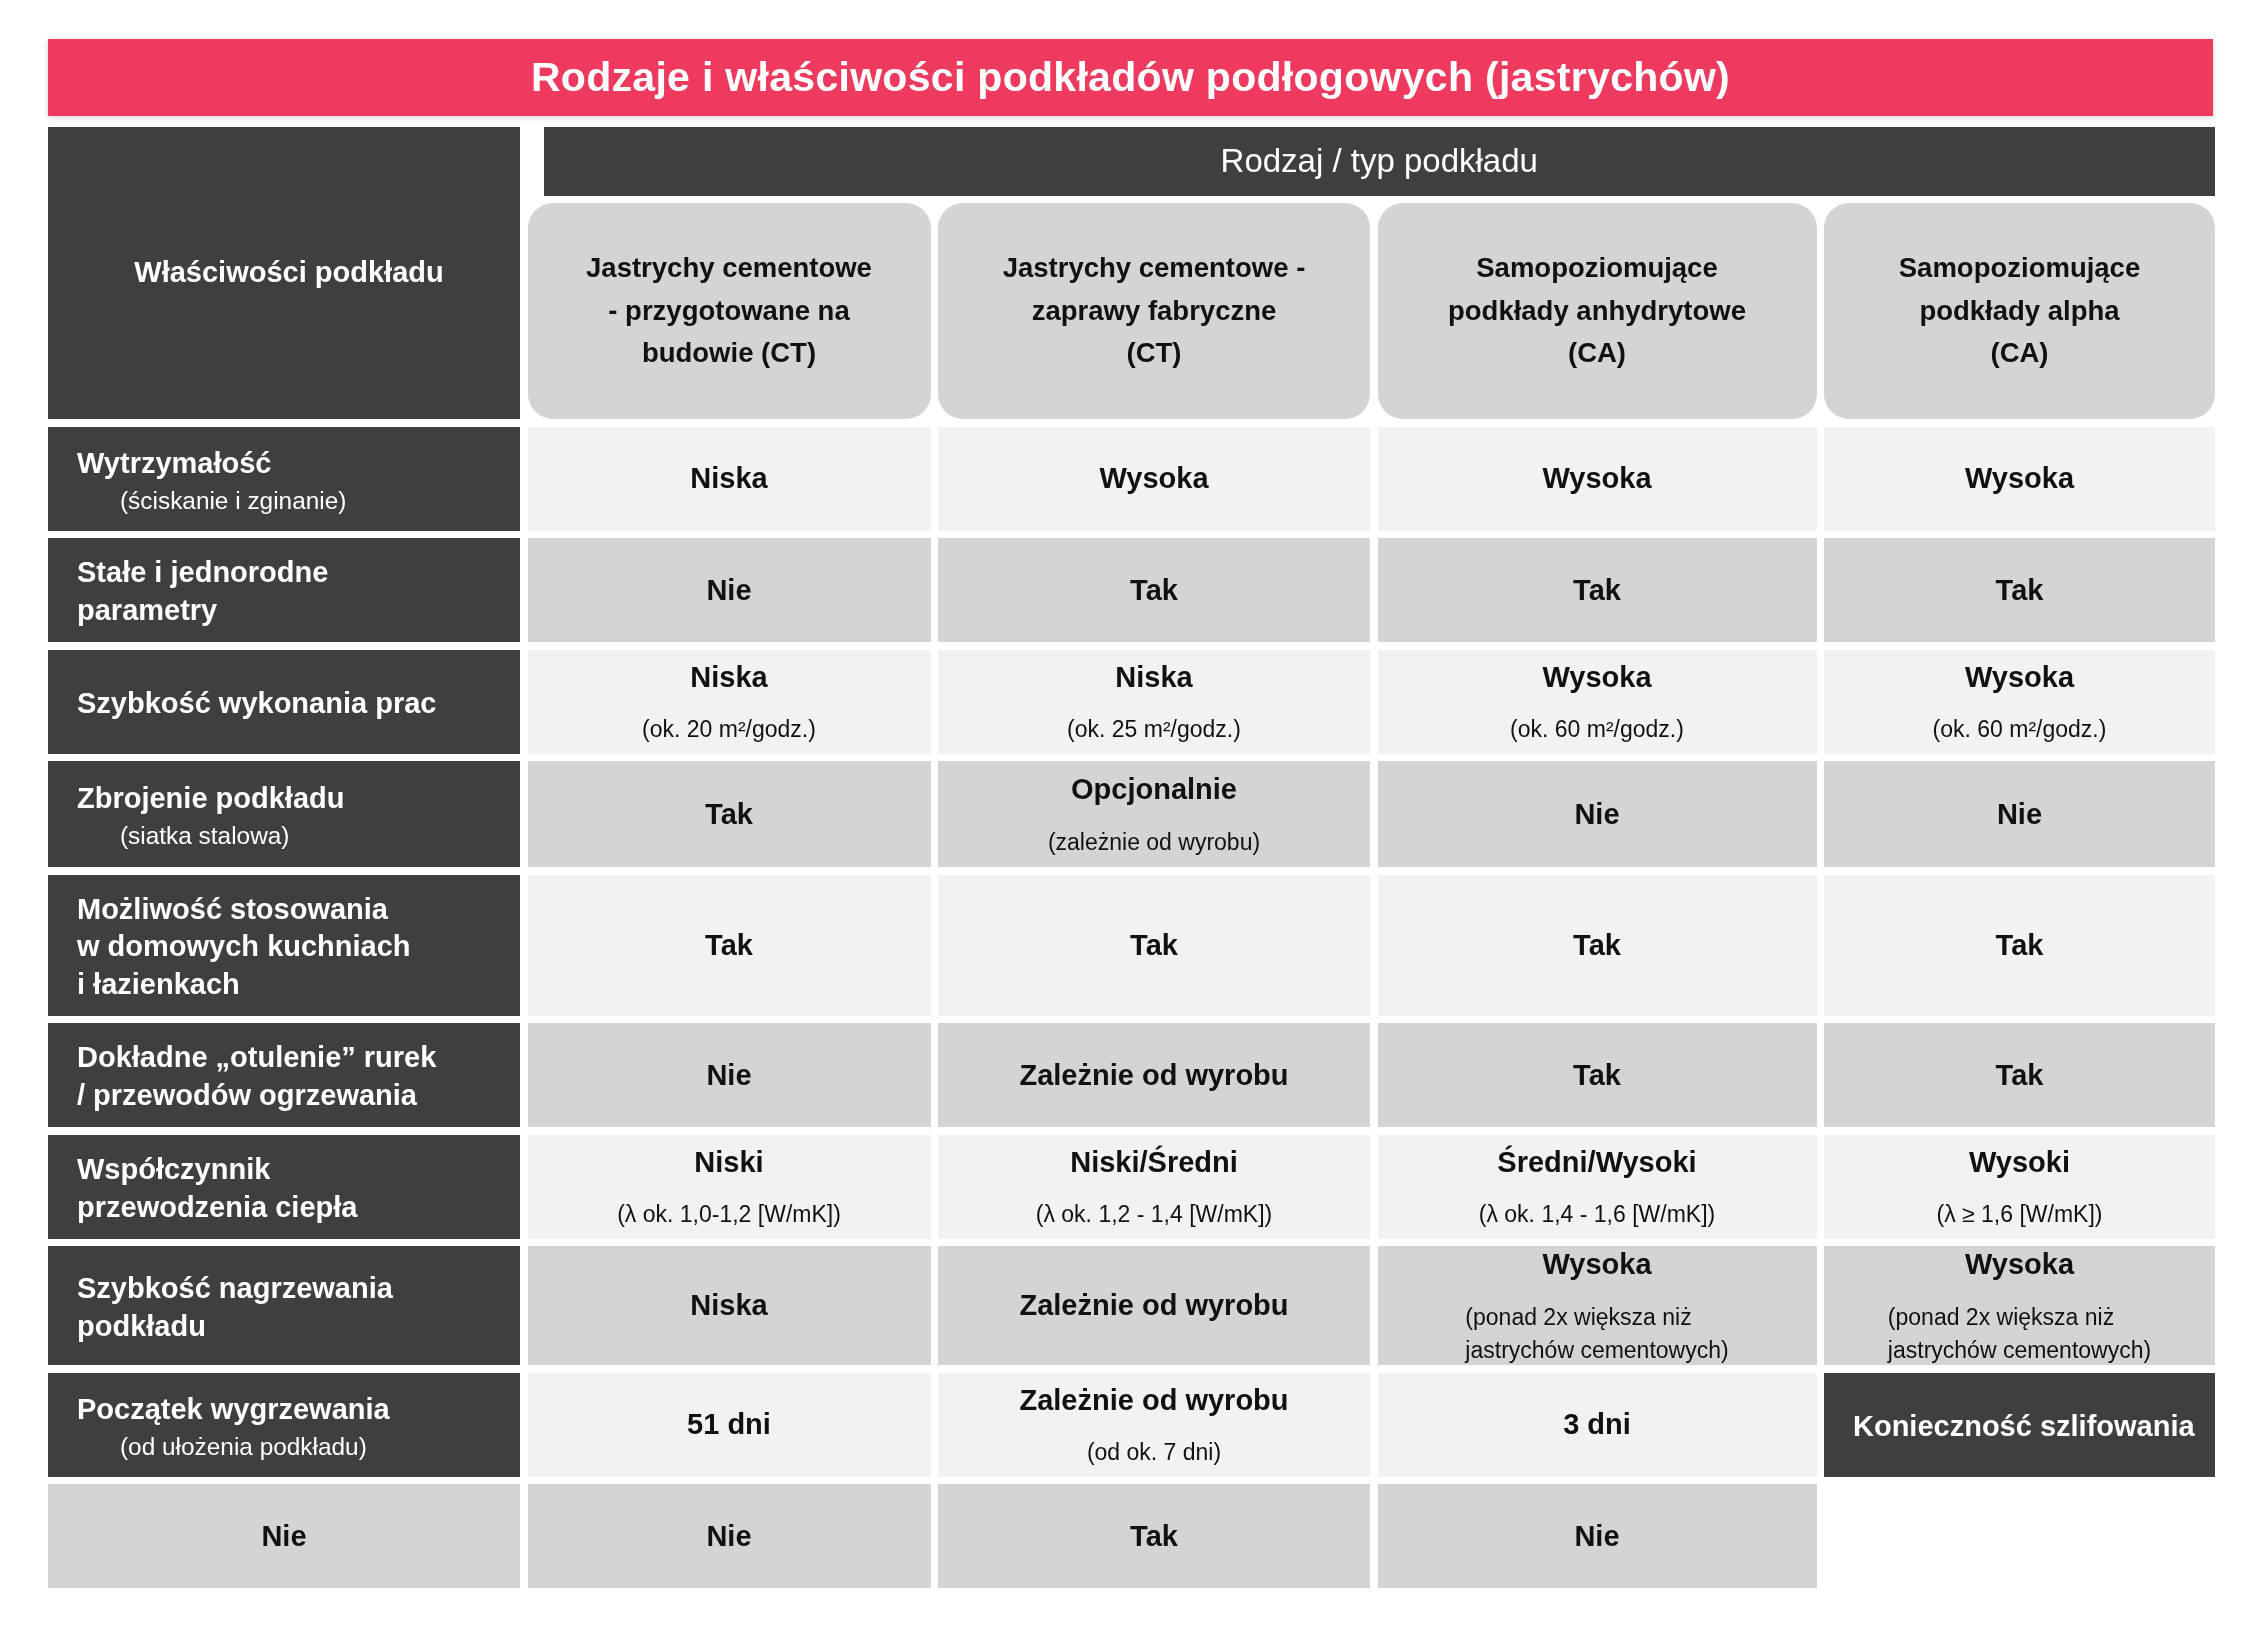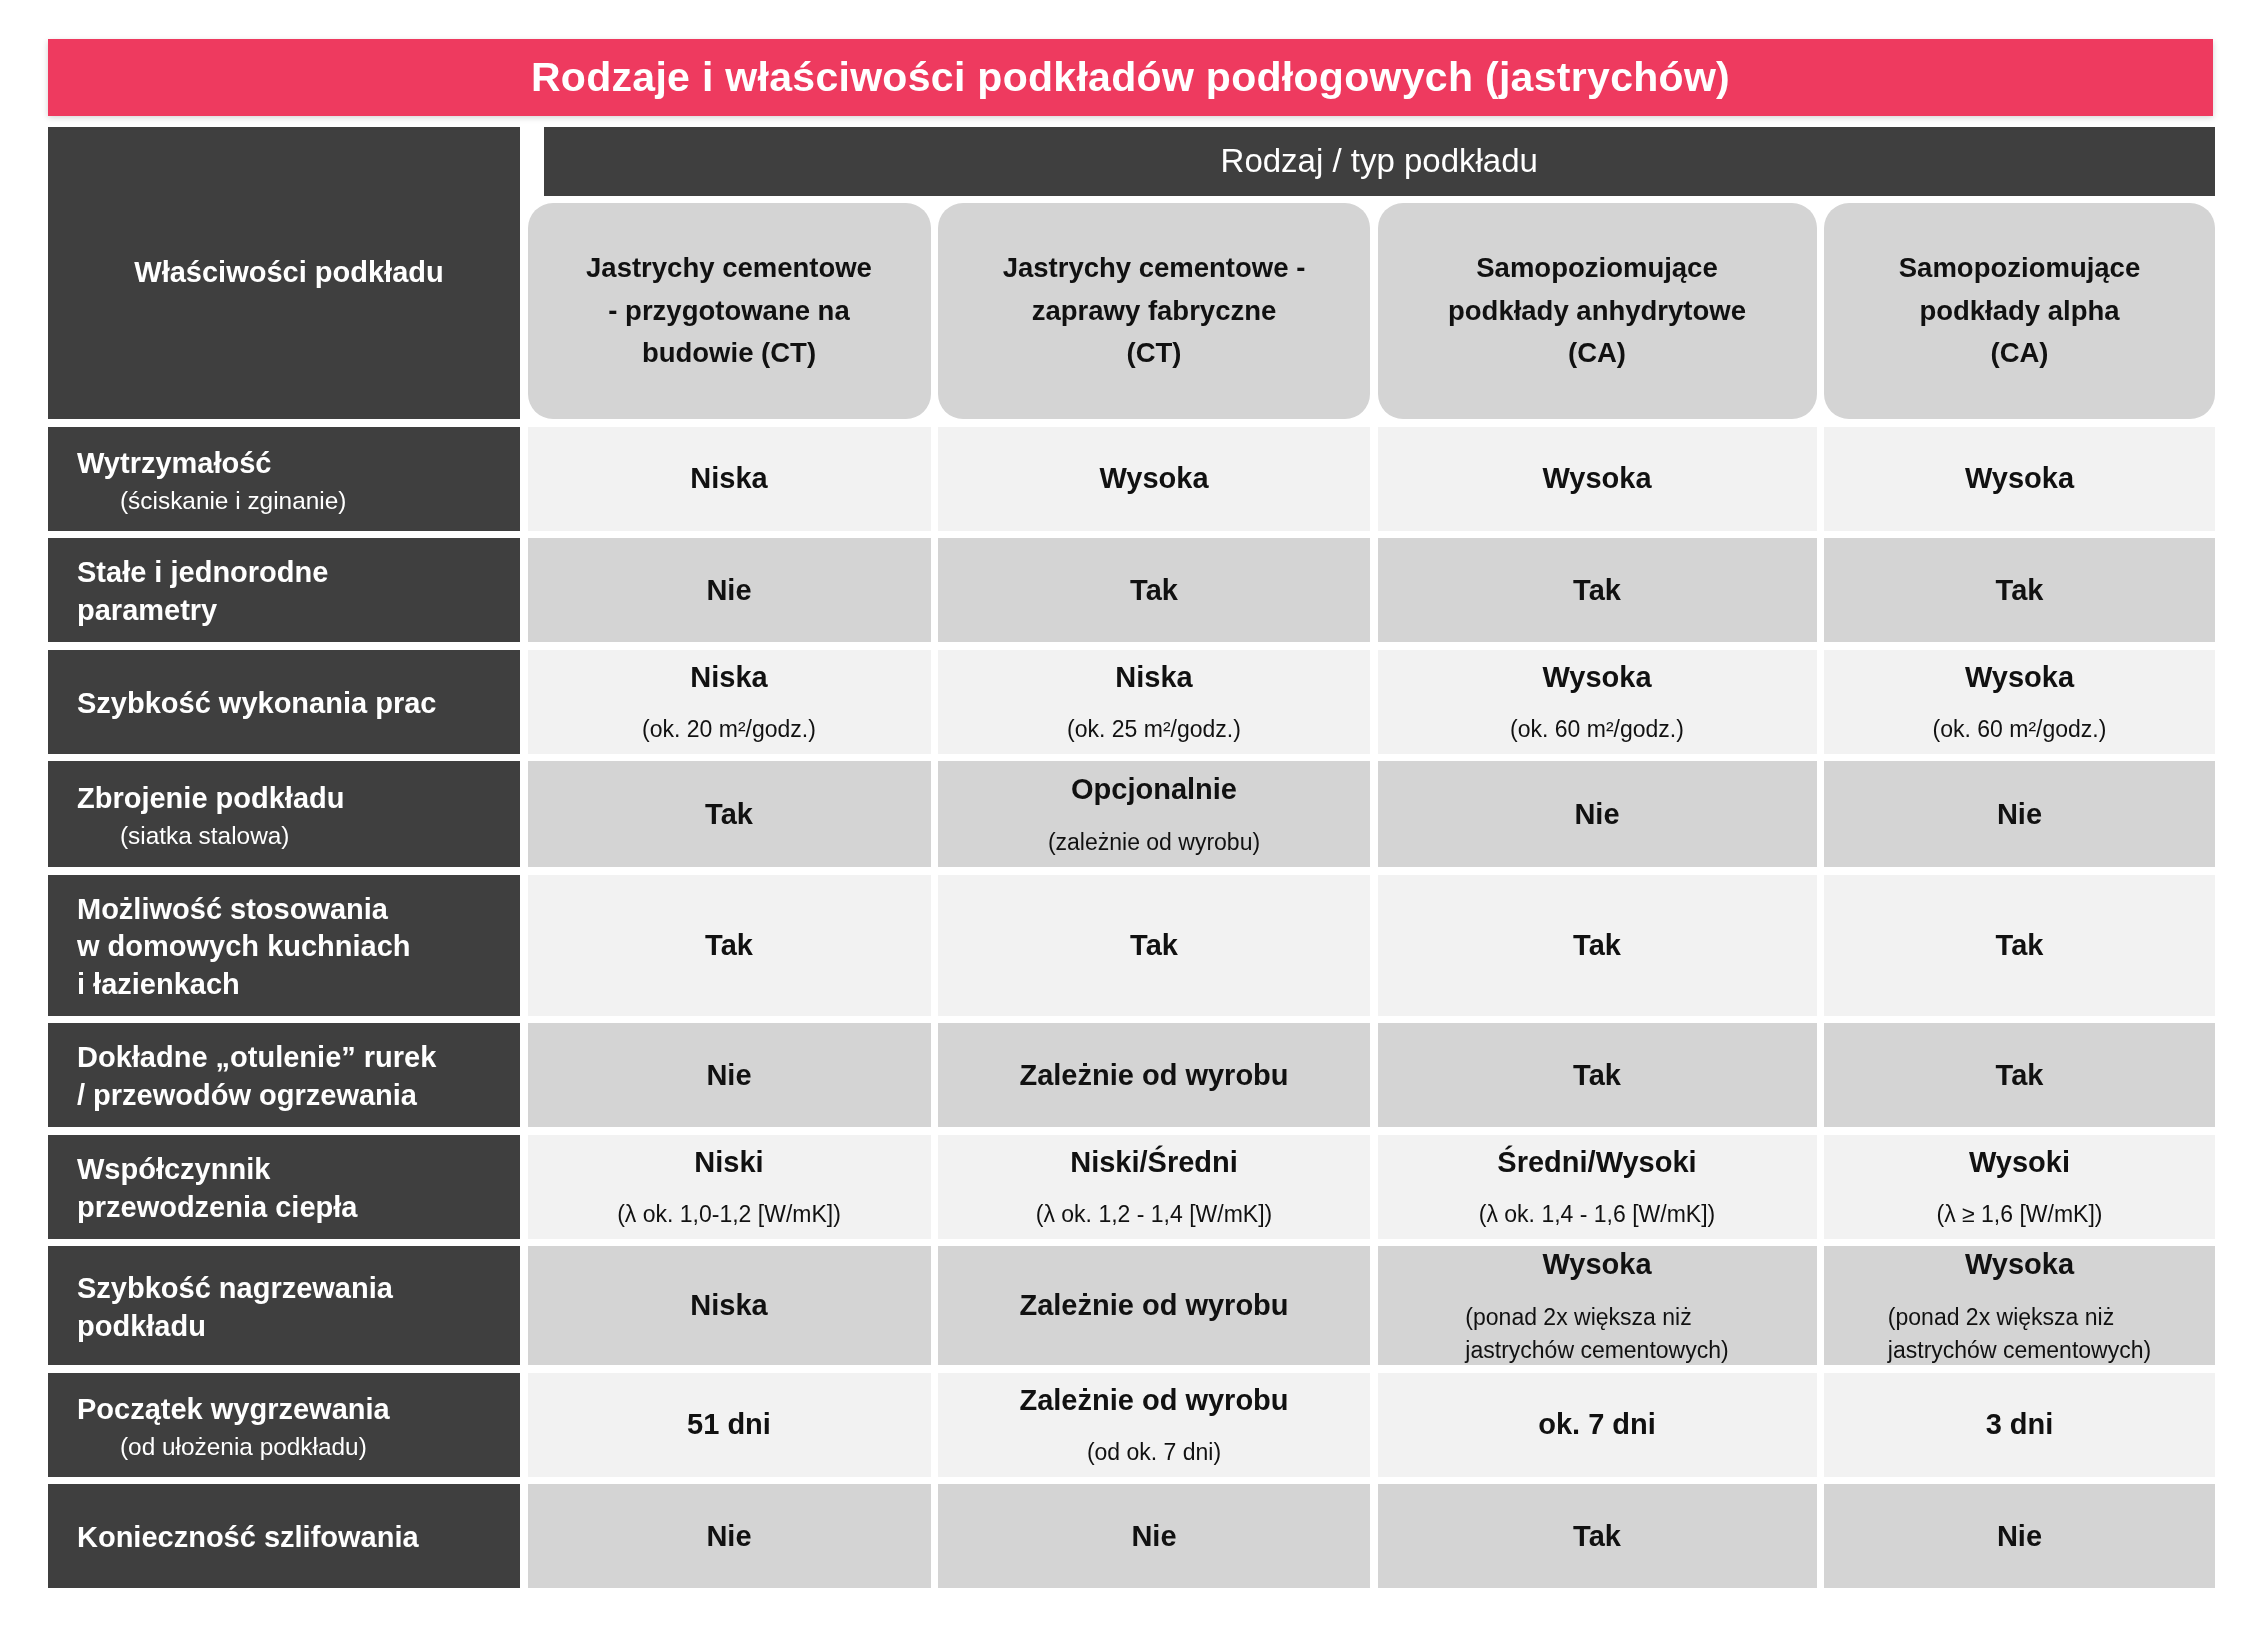--- a/index.html
+++ b/index.html
@@ -337,24 +337,20 @@
     </div>
     <div class="cell val r-odd">
       <div class="val-main">51 dni</div>
 
     </div>
     <div class="cell val r-odd">
       <div class="val-main">Zależnie od wyrobu</div>
       <div class="val-sub">(od ok. 7 dni)</div>
     </div>
     <div class="cell val r-odd">
-      <div class="val-main">ok. 7 dni</div>
-
-    </div>
-    <div class="cell val r-odd">
       <div class="val-main">3 dni</div>
 
     </div>
 
     <div class="cell dark prop">
       <div class="prop-main">Konieczność szlifowania</div>
 
     </div>
     <div class="cell val r-even">
       <div class="val-main">Nie</div>

